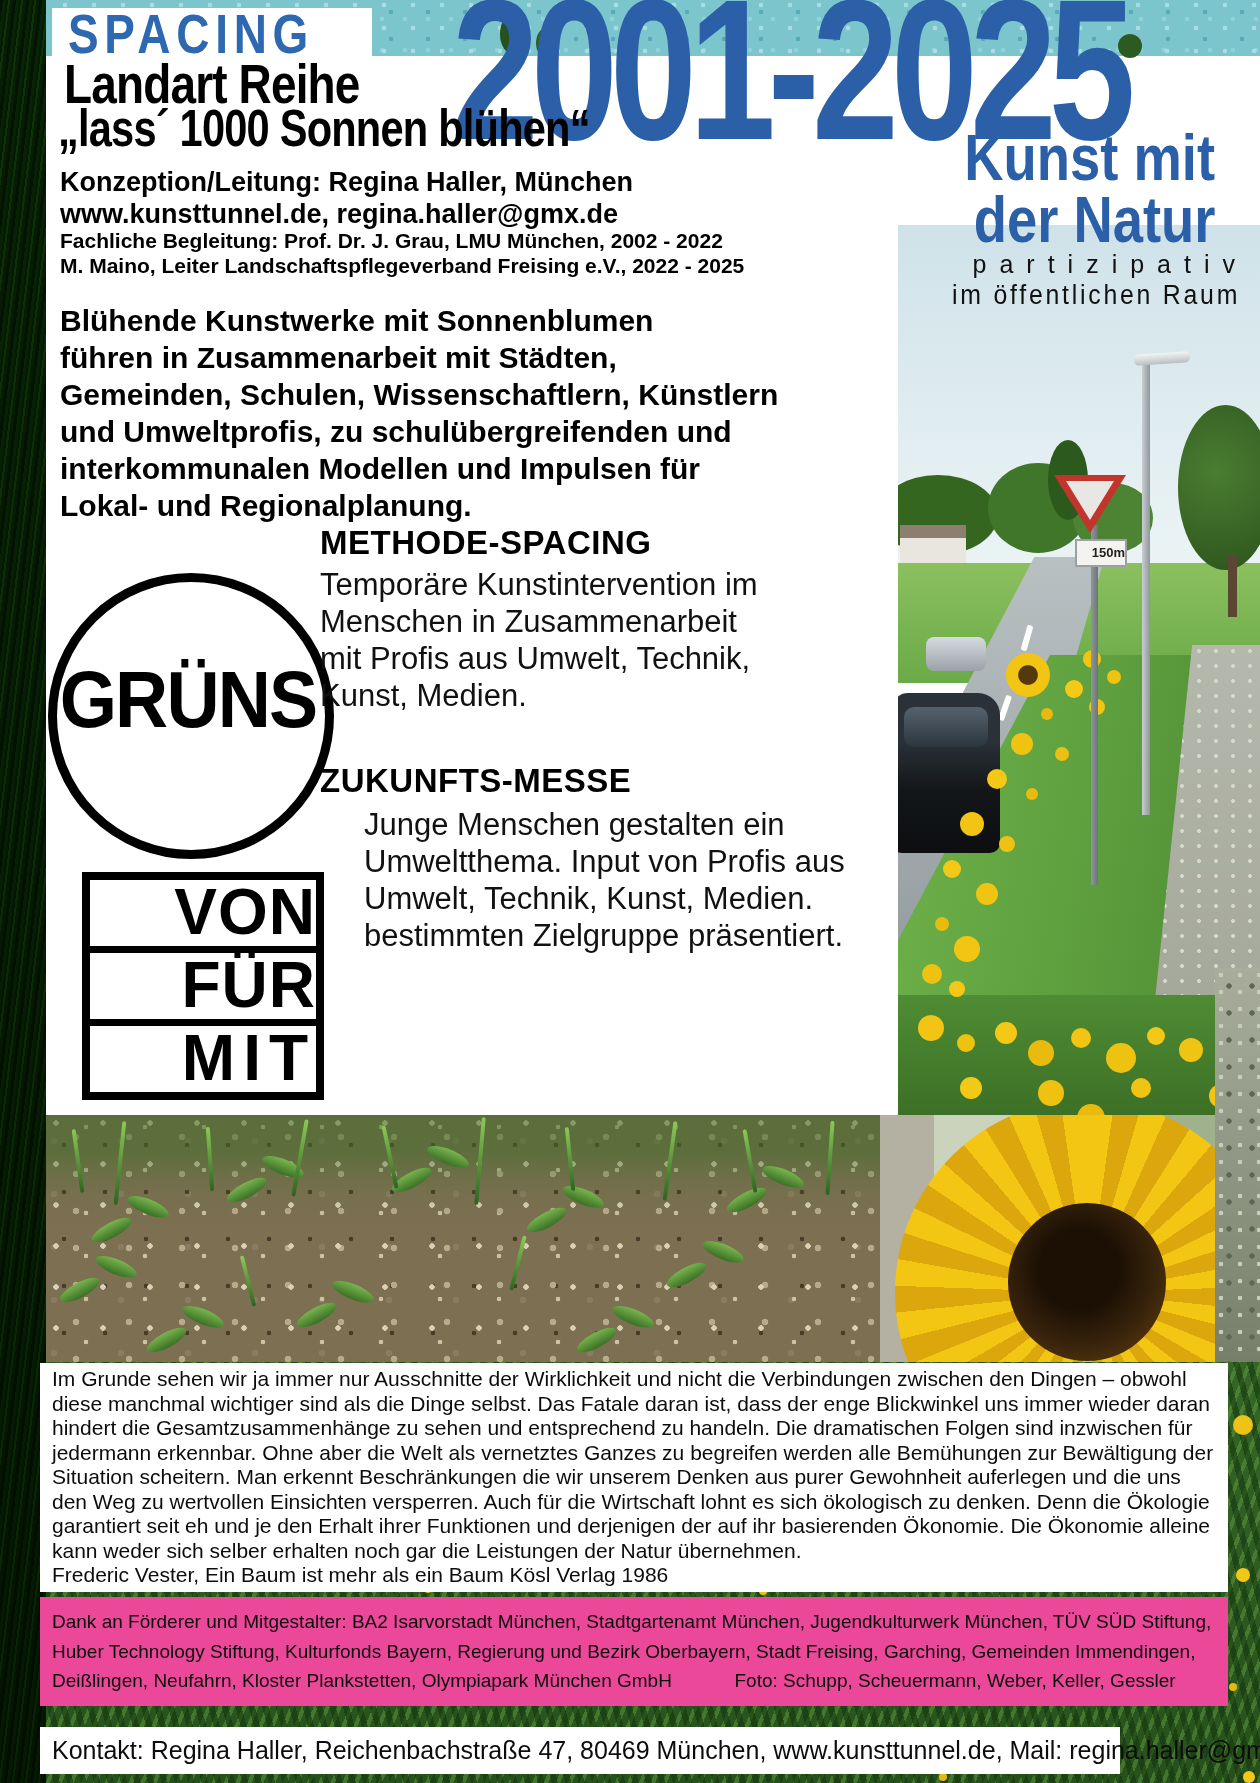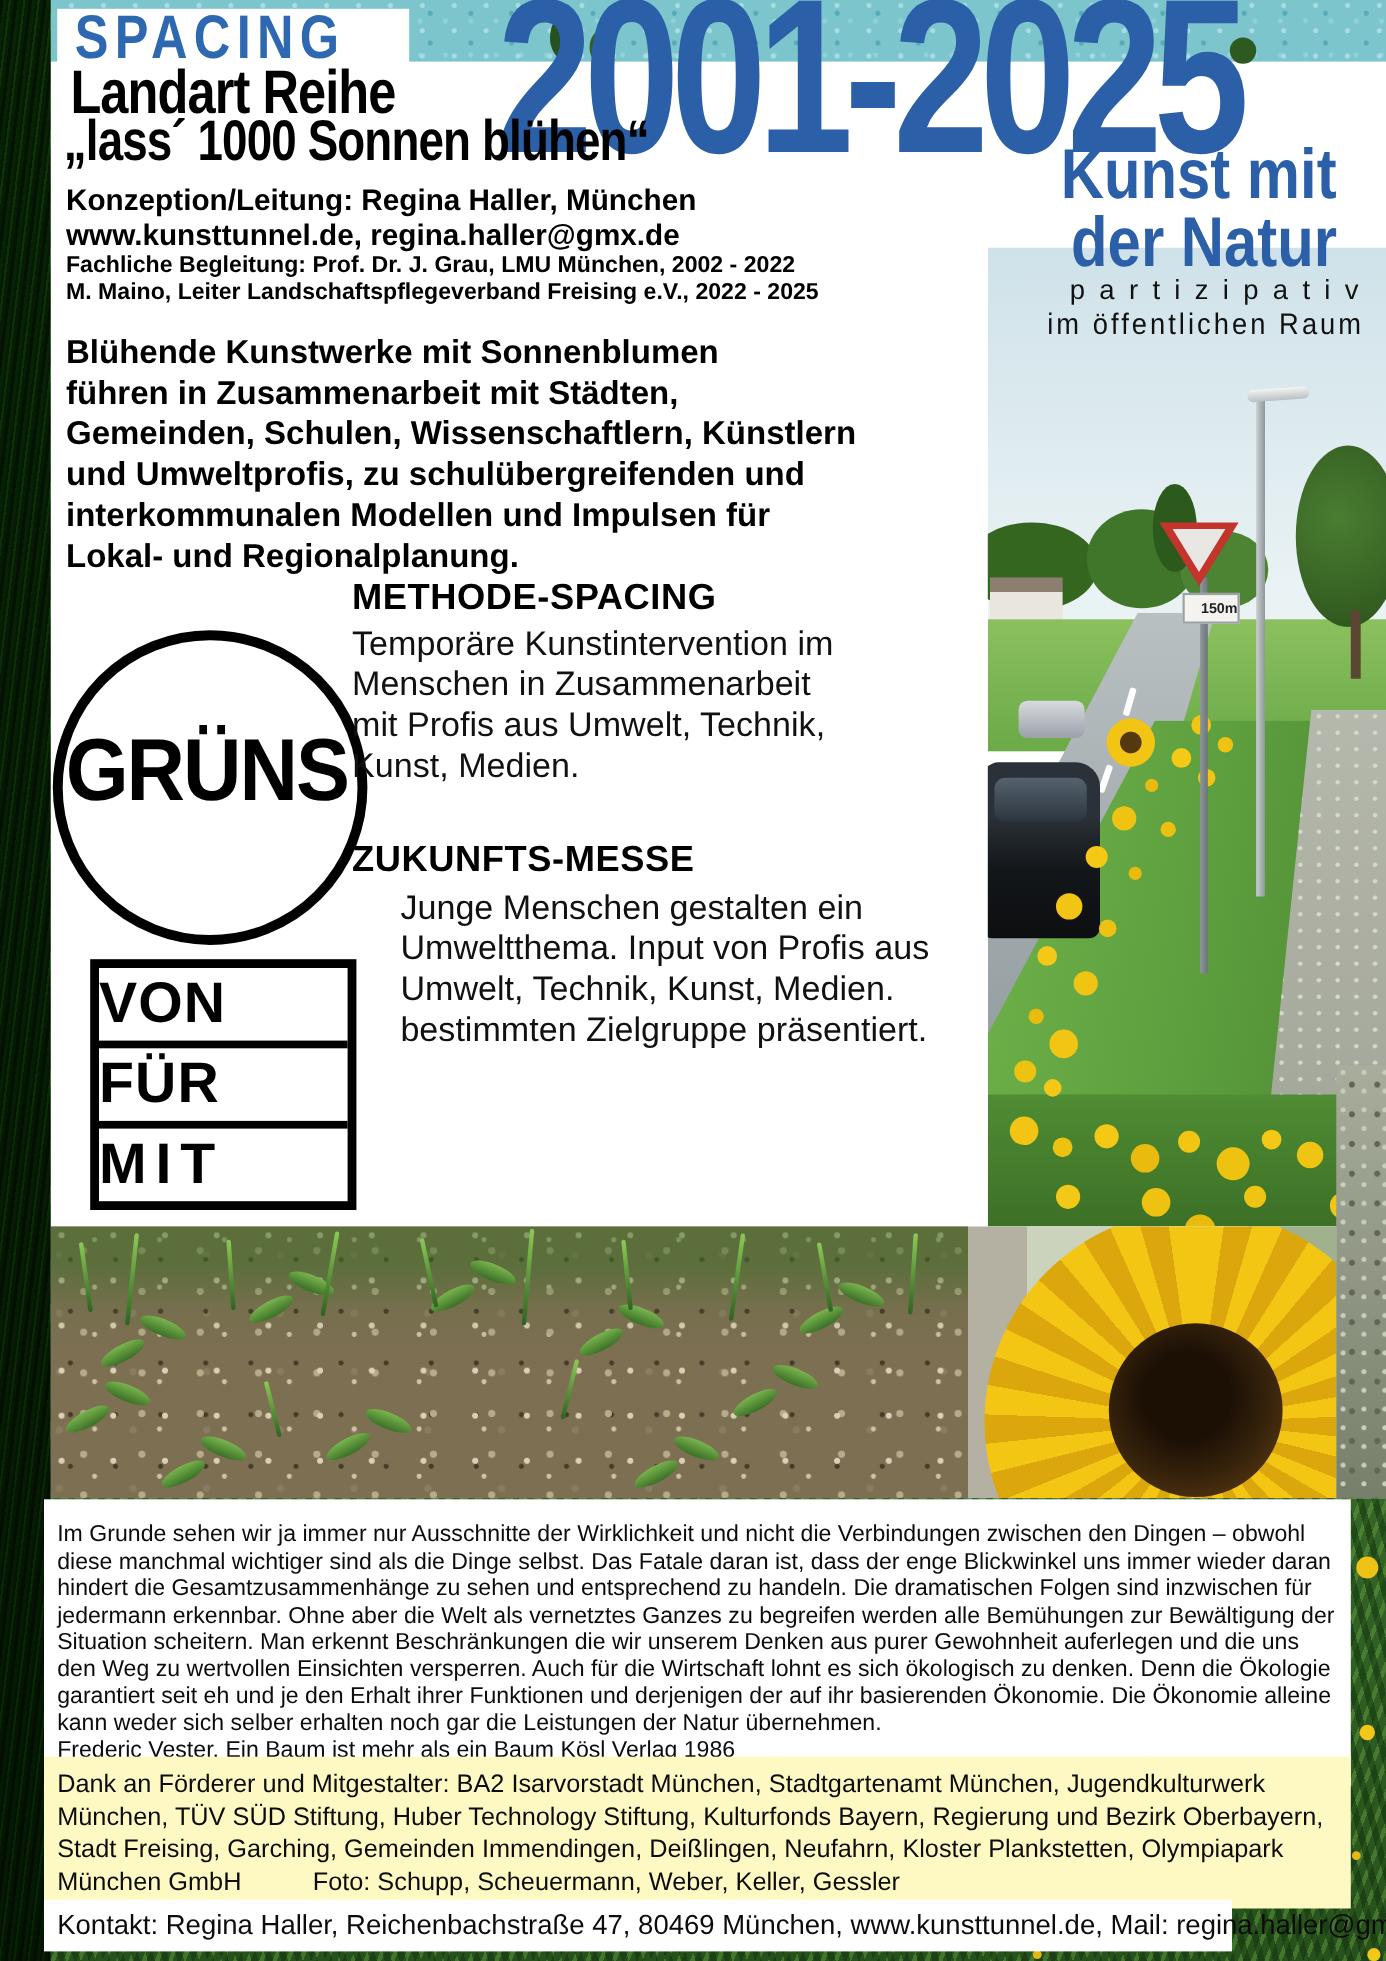--- a/index.html
+++ b/index.html
@@ -79,21 +79,21 @@
 
   .sec-head{font-size:33px;font-weight:700;letter-spacing:.5px;z-index:3;white-space:nowrap;}
   .sec-body{font-size:31px;line-height:37px;font-weight:400;color:#111;z-index:3;white-space:nowrap;}
 
   
   .gruens-circle{left:48px;top:573px;width:268px;height:268px;border:9px solid #000;border-radius:50%;
     background:#fff;z-index:2;}
   .gruens-text{left:38px;top:660px;width:300px;text-align:center;font-size:80px;line-height:1;
     font-weight:800;letter-spacing:-2px;transform:scaleX(.92);transform-origin:50% 0;z-index:3;white-space:nowrap;}
   .vfm{left:82px;top:872px;width:226px;border:8px solid #000;background:#fff;z-index:3;}
-  .vfm-row{height:66px;line-height:64px;text-align:left;font-size:52px;font-weight:800;
+  .vfm-row{height:66px;line-height:64px;text-align:right;font-size:64px;font-weight:800;
     letter-spacing:1px;border-bottom:7px solid #000;transform-origin:50% 50%;}
   .vfm-row:last-child{border-bottom:none;}
 
   
   .photo{left:898px;top:225px;width:362px;height:890px;overflow:hidden;z-index:1;}
   .sky{left:0;top:0;width:362px;height:440px;background:linear-gradient(180deg,#cfe2e9,#e9f2f4 70%,#eef4f2);}
   .blob{border-radius:50%;}
   .midgrass{left:0;top:338px;width:362px;height:120px;background:linear-gradient(180deg,#8cc05f,#6aaa47);}
   .fggrass{left:0;top:430px;width:362px;height:460px;background:linear-gradient(100deg,#6fb34a,#4c8a33);}
   .road{left:0;top:332px;width:235px;height:470px;background:linear-gradient(180deg,#b9c0c2,#8e979b);
@@ -134,24 +134,24 @@
 
   
   .bigflower{left:880px;top:1115px;width:335px;height:247px;overflow:hidden;z-index:2;
     background:linear-gradient(90deg,#b4b0a2 0 16%,#cbd3bd 16% 52%,#e4ead7 52% 76%,#9fb18d 76%);}
   .petals{left:15px;top:-15px;width:385px;height:385px;border-radius:50%;
     background:repeating-conic-gradient(#f4c614 0 8deg,#dca60d 8deg 16deg);}
   .disc{left:128px;top:88px;width:158px;height:158px;border-radius:50%;
     background:radial-gradient(circle at 45% 42%,#1c1005 0 32%,#3a250c 62%,#6b4413 100%);}
 
   
-  .quote-box{left:40px;top:1363px;width:1164px;background:#fff;padding:20px 12px;z-index:5;
+  .quote-box{left:40px;top:1363px;width:1164px;background:#fff;padding:4px 12px;z-index:5;
     font-size:21px;line-height:24.5px;color:#0c0c0c;}
-  .thanks-box{left:40px;top:1597px;width:1164px;background:#fef9c3;padding:10px 12px;z-index:5;
-    font-size:23px;line-height:29.5px;color:#0c0c0c;}
+  .thanks-box{left:40px;top:1597px;width:1164px;background:#ec4899;padding:10px 12px;z-index:5;
+    font-size:19px;line-height:29.5px;color:#0c0c0c;}
   .contact-box{left:40px;top:1727px;width:1056px;background:#fff;padding:9px 12px;z-index:5;
     font-size:25px;color:#0c0c0c;white-space:nowrap;}
 </style>
 </head>
 <body>
 
 <div id="page">
 
   <div class="abs water"></div>
   <div class="abs blob" style="left:500px;top:14px;width:26px;height:40px;background:#27511e;z-index:1;"></div>

